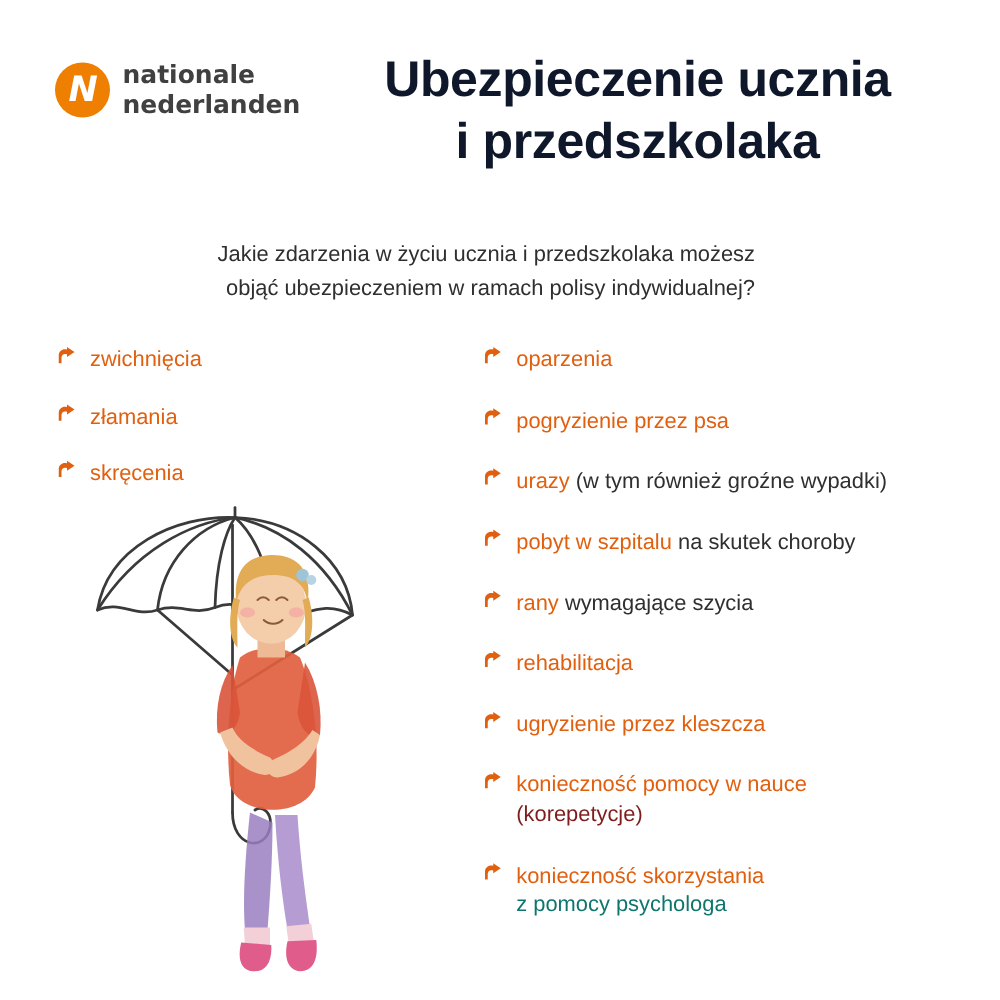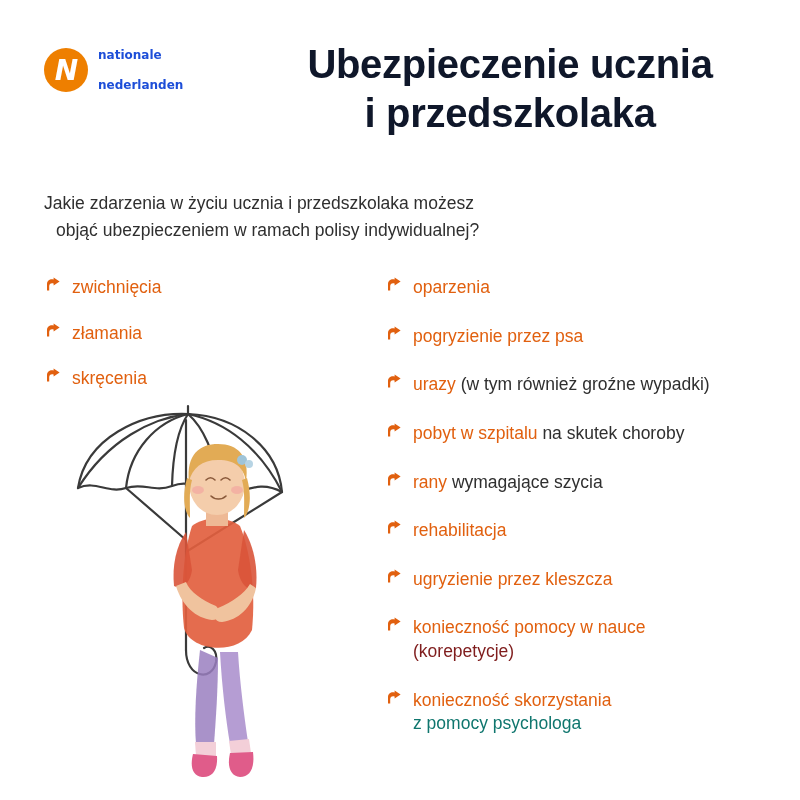--- a/index.html
+++ b/index.html
@@ -46,26 +46,26 @@
     font-weight: bold;
     font-size: 28px;
     display: flex;
     align-items: center;
     justify-content: center;
     font-style: italic;
     letter-spacing: -1px;
   }
   .logo-text {
     line-height: 1.18;
-    color: #1d4ed8;
-    font-size: 12px;
+    color: #404040;
+    font-size: 20px;
     font-weight: bold;
     font-family: "DejaVu Sans", sans-serif;
   }
-  .logo-text .l2 { display: block; margin-top: 15px; }
+  .logo-text .l2 { display: block; }
 
   
   .title {
     position: absolute;
     left: 250px;
     top: 40px;
     width: 520px;
     color: #0f172a;
     font-size: 40px;
     font-weight: bold;
@@ -77,20 +77,21 @@
 
   
   .intro {
     position: absolute;
     left: 44px;
     top: 190px;
     width: 560px;
     font-size: 17.5px;
     color: #2f2f2f;
     line-height: 1.52;
+    text-align: right;
   }
   .intro .l2 { display: block; margin-left: 12px; }
 
   
   .col-left {
     position: absolute;
     left: 44px;
     top: 276px;
     width: 300px;
   }

